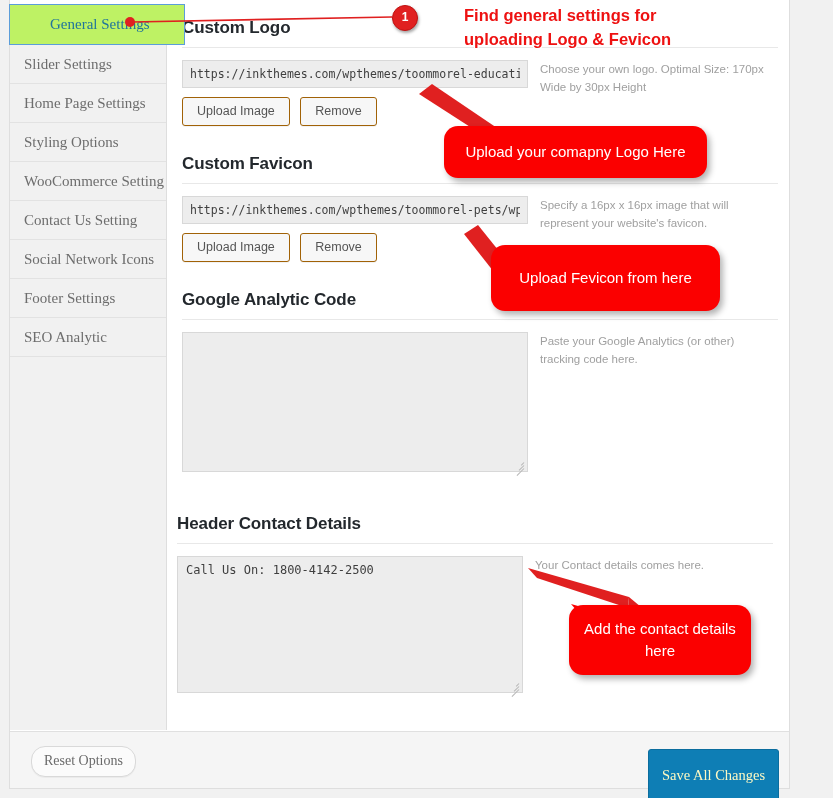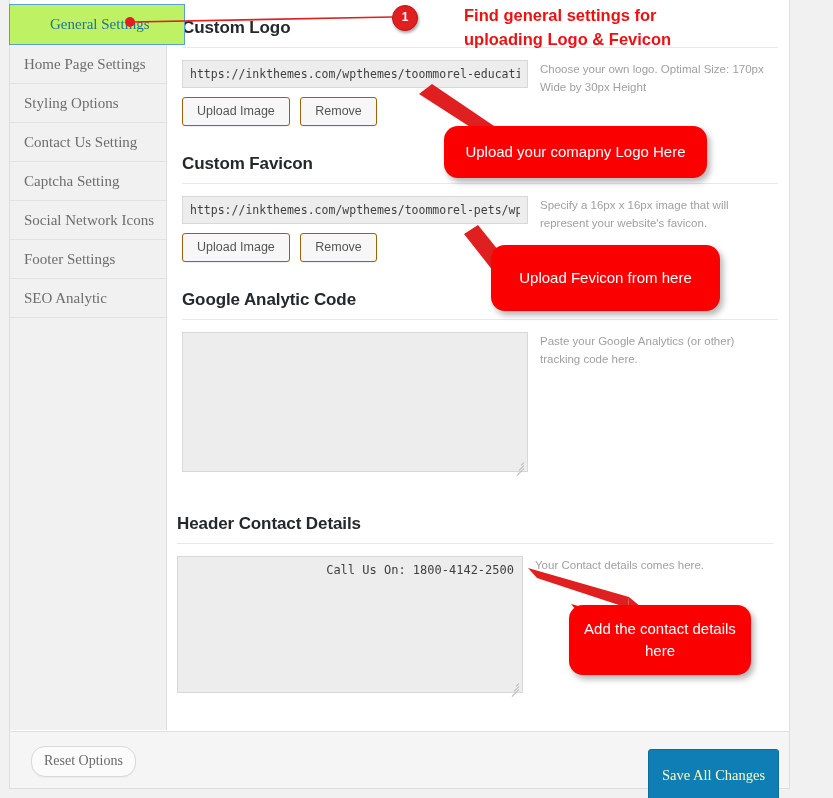--- a/index.html
+++ b/index.html
@@ -122,21 +122,20 @@
     box-sizing:border-box;
     border:1px solid #d8d8d8;
     background:#ededed;
     padding:6px 8px;
     font-family:"DejaVu Sans Mono", monospace;
     font-size:12px;
     color:#3f3f3f;
     outline:none;
     resize:none;
     position:relative;
-    text-align:right;
   }
   .ta-wrap{position:relative;width:346px;}
   .ta-grip{
     position:absolute;right:4px;bottom:3px;
     width:10px;height:10px;
     pointer-events:none;
   }
   .ta-grip i{
     position:absolute;right:0;display:block;height:1px;background:#b6b6b6;
     transform:rotate(-45deg);transform-origin:right center;
@@ -208,30 +207,33 @@
 <div id="root">
 
   <div class="panel-top-strip"></div>
   <div class="panel"></div>
 
   <div class="sidebar">
     <div class="nav-item active">
       <span>General Settings</span>
     </div>
     <div class="nav-item">
+      <span>Slider Settings</span>
+    </div>
+    <div class="nav-item">
       <span>Home Page Settings</span>
     </div>
     <div class="nav-item">
       <span>Styling Options</span>
     </div>
     <div class="nav-item">
+      <span>WooCommerce Setting</span>
+    </div>
+    <div class="nav-item">
       <span>Contact Us Setting</span>
-    </div>
-    <div class="nav-item">
-      <span>Captcha Setting</span>
     </div>
     <div class="nav-item">
       <span>Social Network Icons</span>
     </div>
     <div class="nav-item">
       <span>Footer Settings</span>
     </div>
     <div class="nav-item">
       <span>SEO Analytic</span>
     </div>

